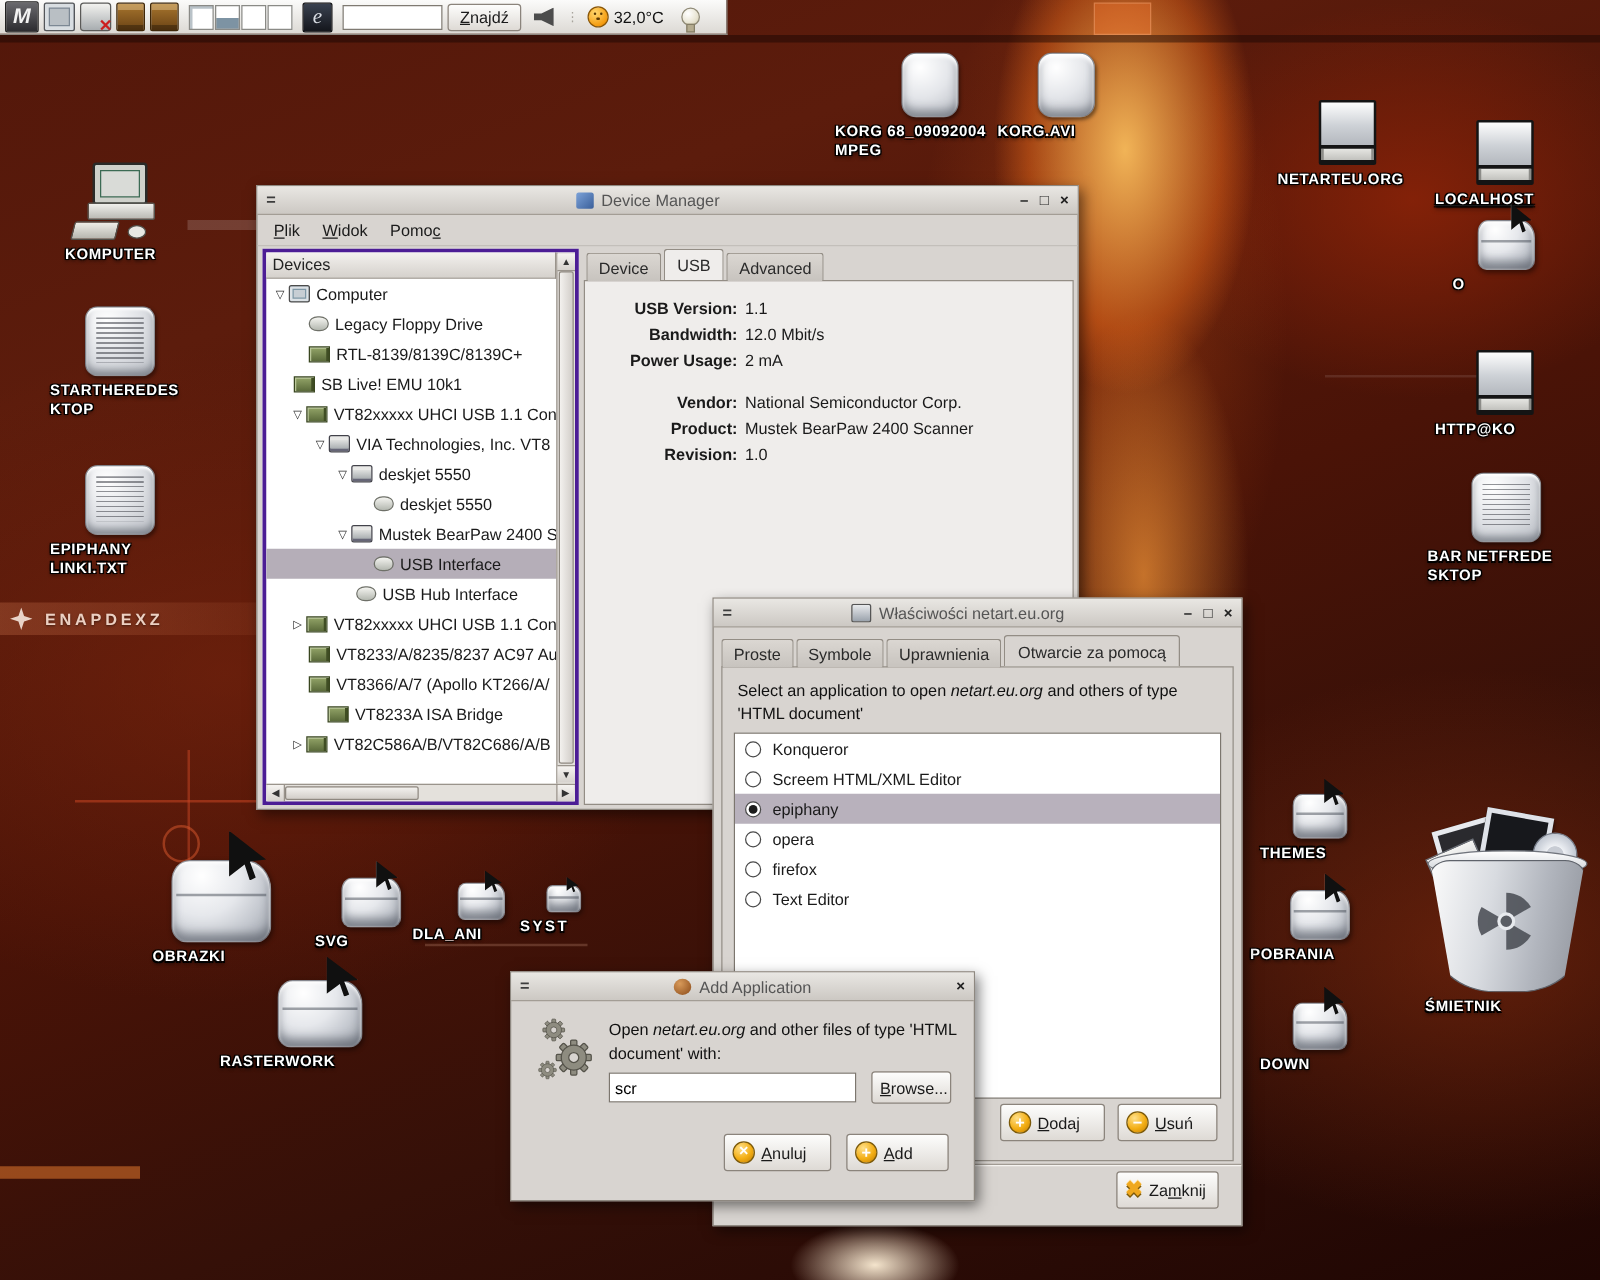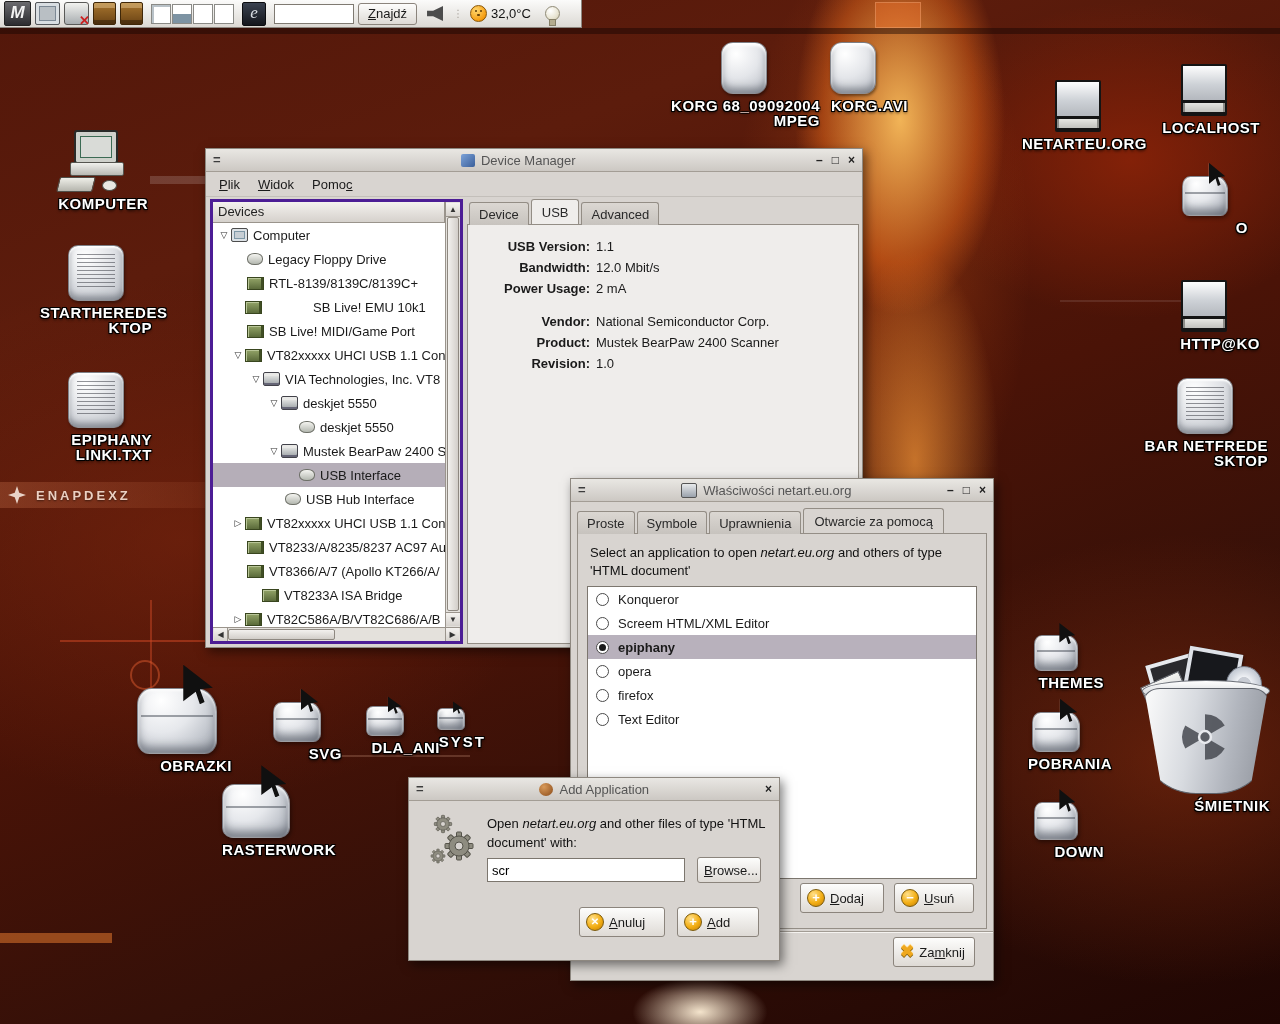--- a/index.html
+++ b/index.html
@@ -45,21 +45,21 @@
   .temp-wrap{display:flex;align-items:center;gap:4px;margin-left:2px;}
   .smiley{width:15px;height:15px;border-radius:50%;background:radial-gradient(circle at 35% 30%,#ffd870,#f59c10 70%,#c87404);border:1px solid #8a5606;
     position:relative;}
   .smiley::after{content:"";position:absolute;left:4px;top:4px;width:2px;height:2px;background:#5c3a04;border-radius:50%;box-shadow:5px 0 0 #5c3a04,2px 4px 0 #5c3a04,3px 4px 0 #5c3a04;}
   .temp-text{font-size:13px;color:#111;}
   .bulb{width:13px;height:13px;border-radius:50%;background:radial-gradient(circle at 35% 30%,#ffffff,#e8e4d2 60%,#c9c2a6);border:1px solid #8f8a76;position:relative;margin-left:10px;}
   .bulb::after{content:"";position:absolute;left:3px;top:12px;width:5px;height:5px;background:#b4ab8e;border:1px solid #857e66;}
 
   
   .dicon{position:absolute;z-index:1;text-align:center;}
-  .dlabel{font-weight:bold;font-size:15px;color:#fff;text-align:right;line-height:15px;letter-spacing:.5px;
+  .dlabel{font-weight:bold;font-size:12px;color:#fff;text-align:left;line-height:15px;letter-spacing:.5px;
     text-shadow:-1px -1px 0 #000,1px -1px 0 #000,-1px 1px 0 #000,1px 1px 0 #000,0 2px 3px rgba(0,0,0,.75);margin-top:4px;}
   .ic{margin:0 auto;position:relative;}
   .dfolder{border-radius:18% 26% 16% 16%/26% 36% 20% 20%;
     background:radial-gradient(circle at 30% 18%,#ffffff,#e6e8ec 42%,#c4c8cf 70%,#989da6);
     border:1px solid rgba(50,52,60,.45);
     box-shadow:inset 0 2px 3px rgba(255,255,255,.95), inset 0 -6px 8px rgba(70,75,85,.55), 1px 2px 4px rgba(0,0,0,.45);}
   .dfolder::before{content:"";position:absolute;left:4%;right:4%;top:40%;border-top:2px solid rgba(70,75,85,.5);}
   .cursor{position:absolute;top:-38%;right:4%;width:38%;height:62%;background:#101010;
     clip-path:polygon(0 0,100% 58%,56% 62%,72% 94%,56% 100%,42% 68%,0 92%);
     filter:drop-shadow(0 0 1px rgba(255,255,255,.85));}
@@ -148,21 +148,21 @@
   .frow .fv{margin-left:6px;text-align:right;}
   .fgap{height:12px;}
 
   
   #props{left:570px;top:478px;width:424px;height:503px;z-index:20;}
   .pframe{position:absolute;left:6px;top:54px;width:410px;height:396px;background:#d8d4d0;border:1px solid #948e86;box-sizing:border-box;}
   .pdesc{padding:10px 12px 6px;font-size:13px;line-height:18px;color:#111;}
   .pdesc .it{font-style:italic;}
   .applist{position:absolute;left:9px;top:52px;width:390px;height:293px;background:#fff;border:1px solid #7c766e;box-sizing:border-box;overflow:hidden;}
   .arow{height:24px;display:flex;align-items:center;padding-left:8px;font-size:13px;gap:9px;}
-  .arow.selected{background:#b8b1bc;font-weight:bold;}
+  .arow.selected{background:#b8b1bc;}
   .radio{width:13px;height:13px;border:1px solid #4a4a4a;border-radius:50%;background:#fff;box-sizing:border-box;flex:none;}
   .radio.on::after{content:"";display:block;width:7px;height:7px;margin:2px;border-radius:50%;background:#1c1c1c;}
   .pbtns{position:absolute;right:12px;top:349px;display:flex;gap:10px;}
   .sep{position:absolute;left:0;right:0;top:452px;border-top:1px solid #a29c94;border-bottom:1px solid #f5f3f0;}
   .close-row{position:absolute;right:18px;top:458px;}
 
   
   #addapp{left:408px;top:777px;width:372px;height:184px;z-index:30;}
   .gears{position:absolute;left:20px;top:34px;}
   .aa-text{position:absolute;left:78px;top:36px;width:286px;font-size:13px;line-height:19px;color:#111;}
@@ -240,21 +240,21 @@
   <div class="ic dfile"></div>
   <div class="dlabel">KORG.AVI</div>
 </div>
 <div class="dicon" style="left:1022px;top:80px;width:112px;">
   <div class="ic dmonitor">
       <div class="scr"></div>
       <div class="base"></div>
     </div>
   <div class="dlabel">NETARTEU.ORG</div>
 </div>
-<div class="dicon" style="left:1148px;top:64px;width:112px;">
+<div class="dicon" style="left:1148px;top:96px;width:112px;text-decoration:underline;">
   <div class="ic dmonitor">
       <div class="scr"></div>
       <div class="base"></div>
     </div>
   <div class="dlabel">LOCALHOST</div>
 </div>
 <div class="dicon" style="left:1162px;top:176px;width:86px;">
   <div class="ic dfolder" style="width:44px;height:38px;">
       <span class="cursor"></span>
     </div>
@@ -375,27 +375,23 @@
           <span>Computer</span>
         </div>
       <div class="trow" style="padding-left:34px;">
           <span class="ti ti-disk"></span>
           <span>Legacy Floppy Drive</span>
         </div>
       <div class="trow" style="padding-left:34px;">
           <span class="ti ti-card"></span>
           <span>RTL-8139/8139C/8139C+</span>
         </div>
-      <div class="trow" style="padding-left:32px;gap:46px;">
+      <div class="trow" style="padding-left:22px;">
           <span class="ti ti-card"></span>
           <span>SB Live! EMU 10k1</span>
-        </div>
-      <div class="trow" style="padding-left:34px;">
-          <span class="ti ti-card"></span>
-          <span>SB Live! MIDI/Game Port</span>
         </div>
       <div class="trow" style="padding-left:18px;">
           <span class="exp">▽</span>
           <span class="ti ti-card"></span>
           <span>VT82xxxxx UHCI USB 1.1 Contr</span>
         </div>
       <div class="trow" style="padding-left:36px;">
           <span class="exp">▽</span>
           <span class="ti ti-printer"></span>
           <span>VIA Technologies, Inc. VT8</span>

